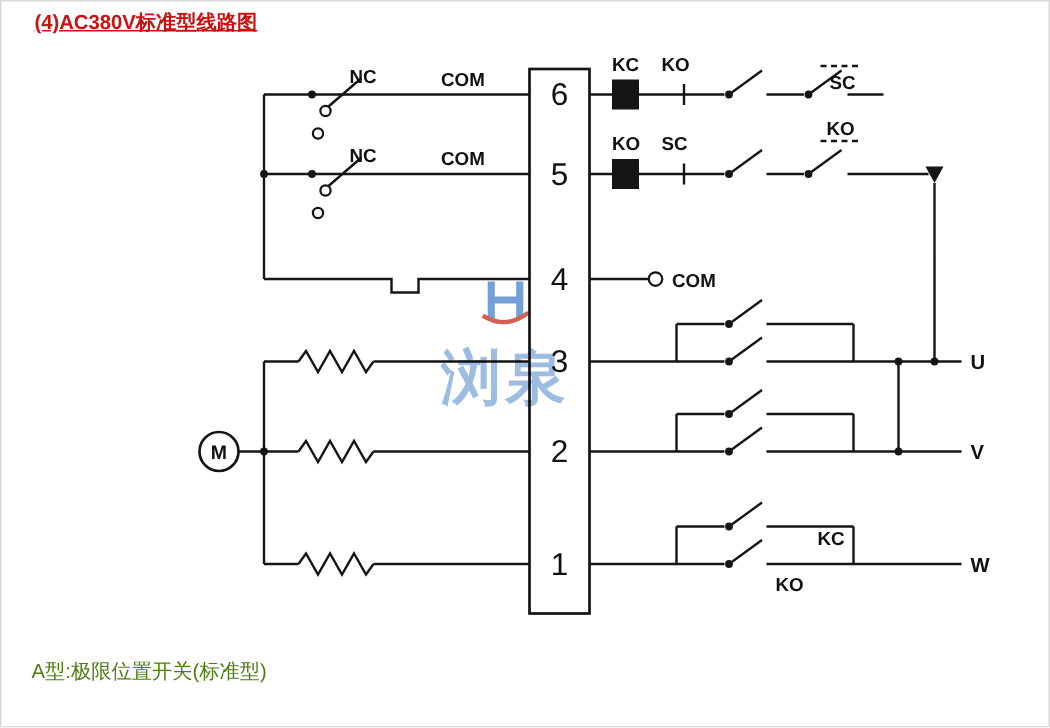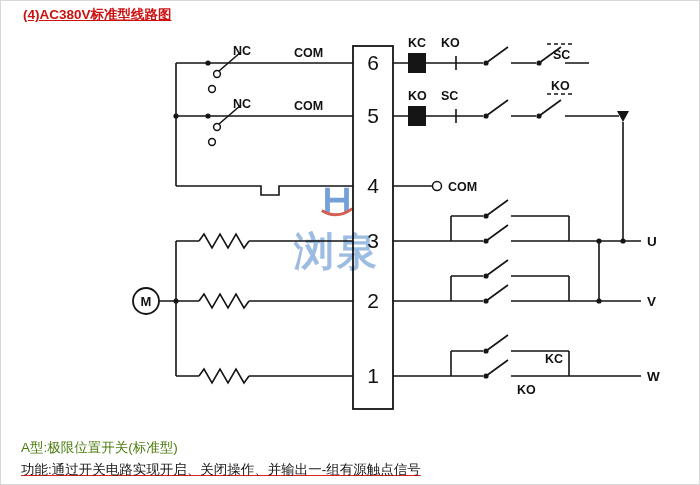--- a/index.html
+++ b/index.html
@@ -152,15 +152,14 @@
 
   <div class="wm">
     <svg width="38" height="38" viewBox="0 0 40 40">
       <path d="M10,7 V33 M30,7 V33 M10,20 H30" stroke="#5b8fd0" stroke-width="5" fill="none"></path>
       <path d="M4,31 Q20,41 36,29" stroke="#cc4433" stroke-width="3" fill="none"></path>
     </svg>
     <span class="wm-text">浏泉</span>
   </div>
 
   <div class="footer-line1">A型:极限位置开关(标准型)</div>
-  <div class="footer-line2">功能:通过开关电路实现开启、关闭操作、并输出一-组有源触点信号</div>
 
 </div>
 
 </body></html>

